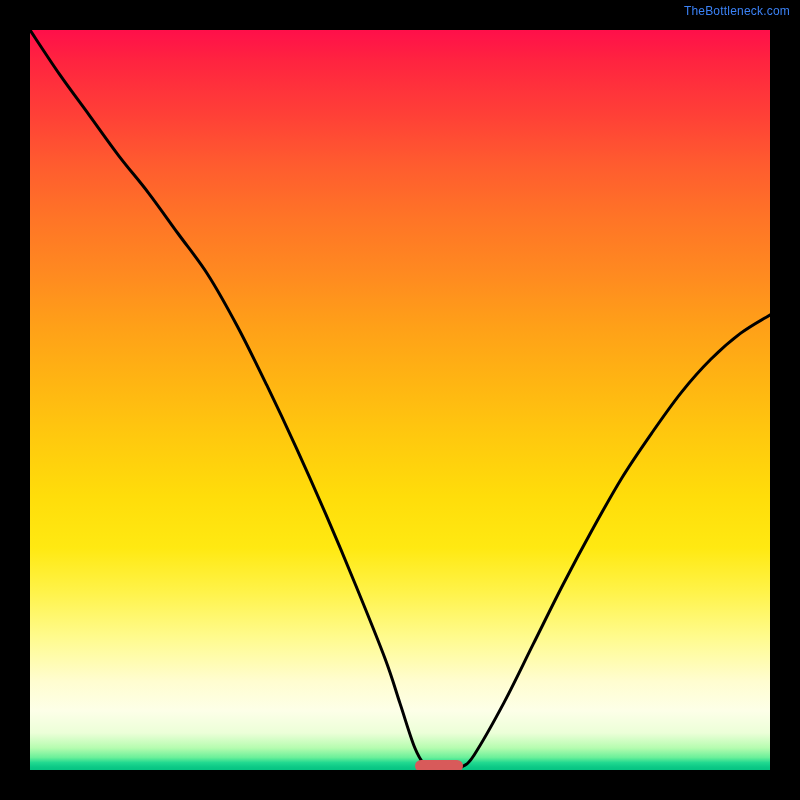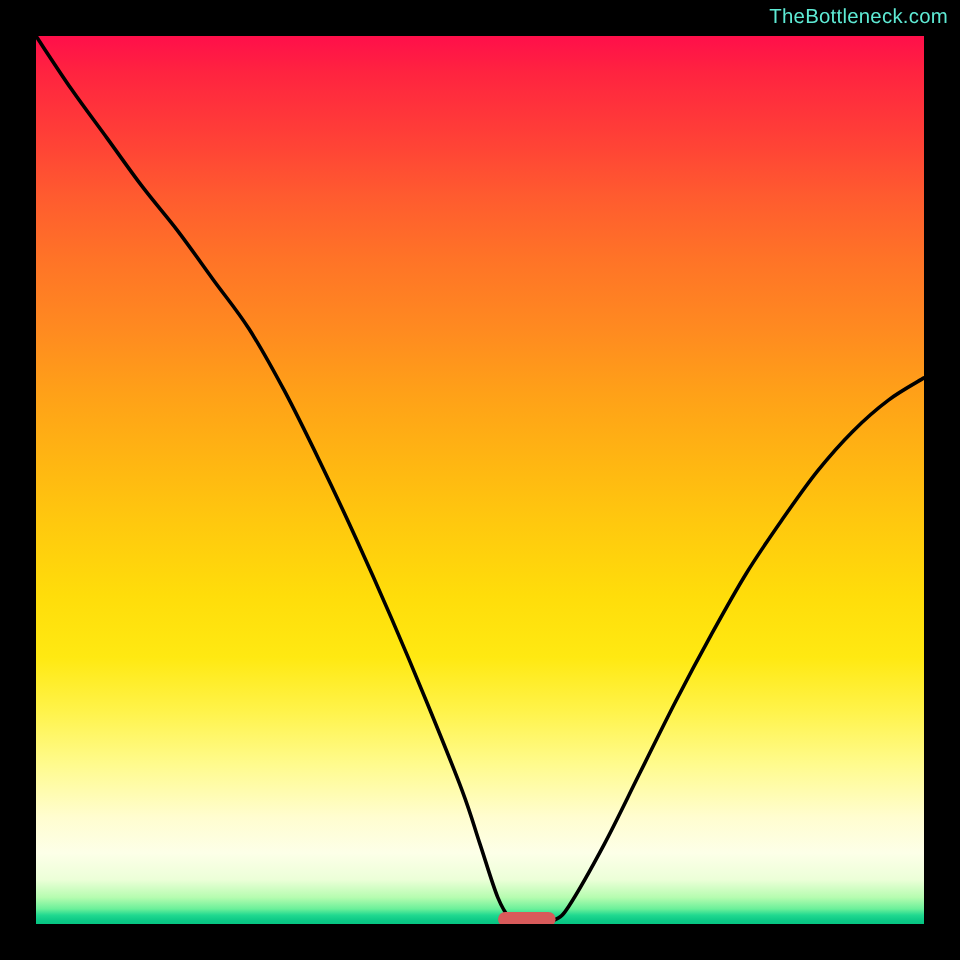--- a/index.html
+++ b/index.html
@@ -16,22 +16,22 @@
     left: 0;
     top: 0;
     width: 800px;
     height: 800px;
     background: #000;
   }
   .watermark {
     position: absolute;
     top: 4px;
     right: 10px;
-    color: #5eead4;
-    font-size: 17px;
+    color: #3b82f6;
+    font-size: 12px;
     font-weight: 500;
     letter-spacing: 0.2px;
     user-select: none;
   }
   .plot-area {
     position: absolute;
     left: 30px;
     top: 30px;
     width: 740px;
     height: 740px;

